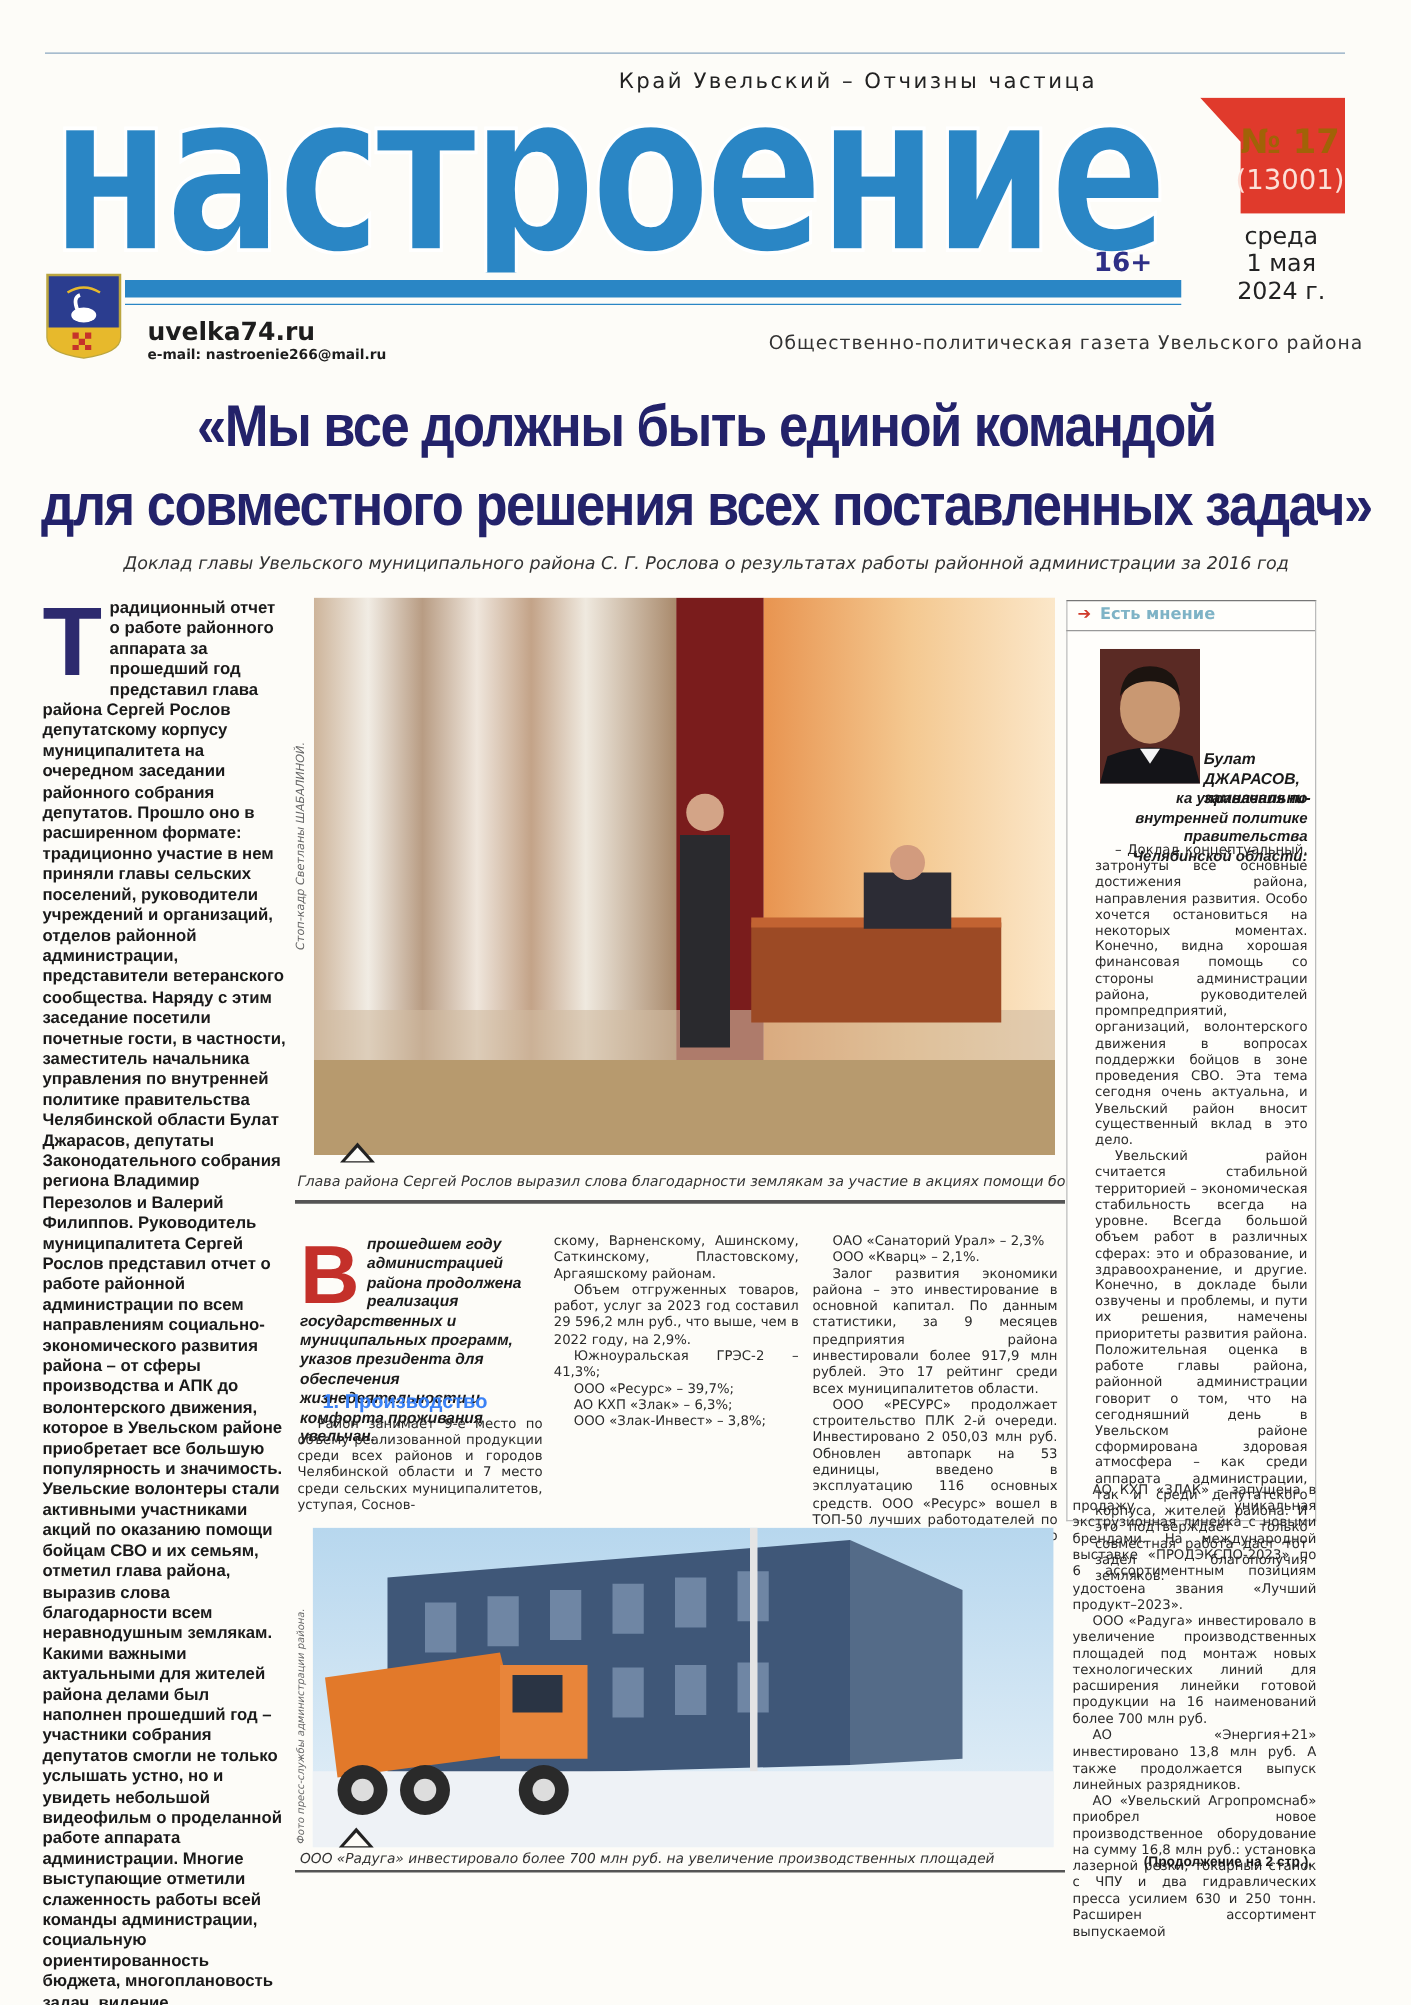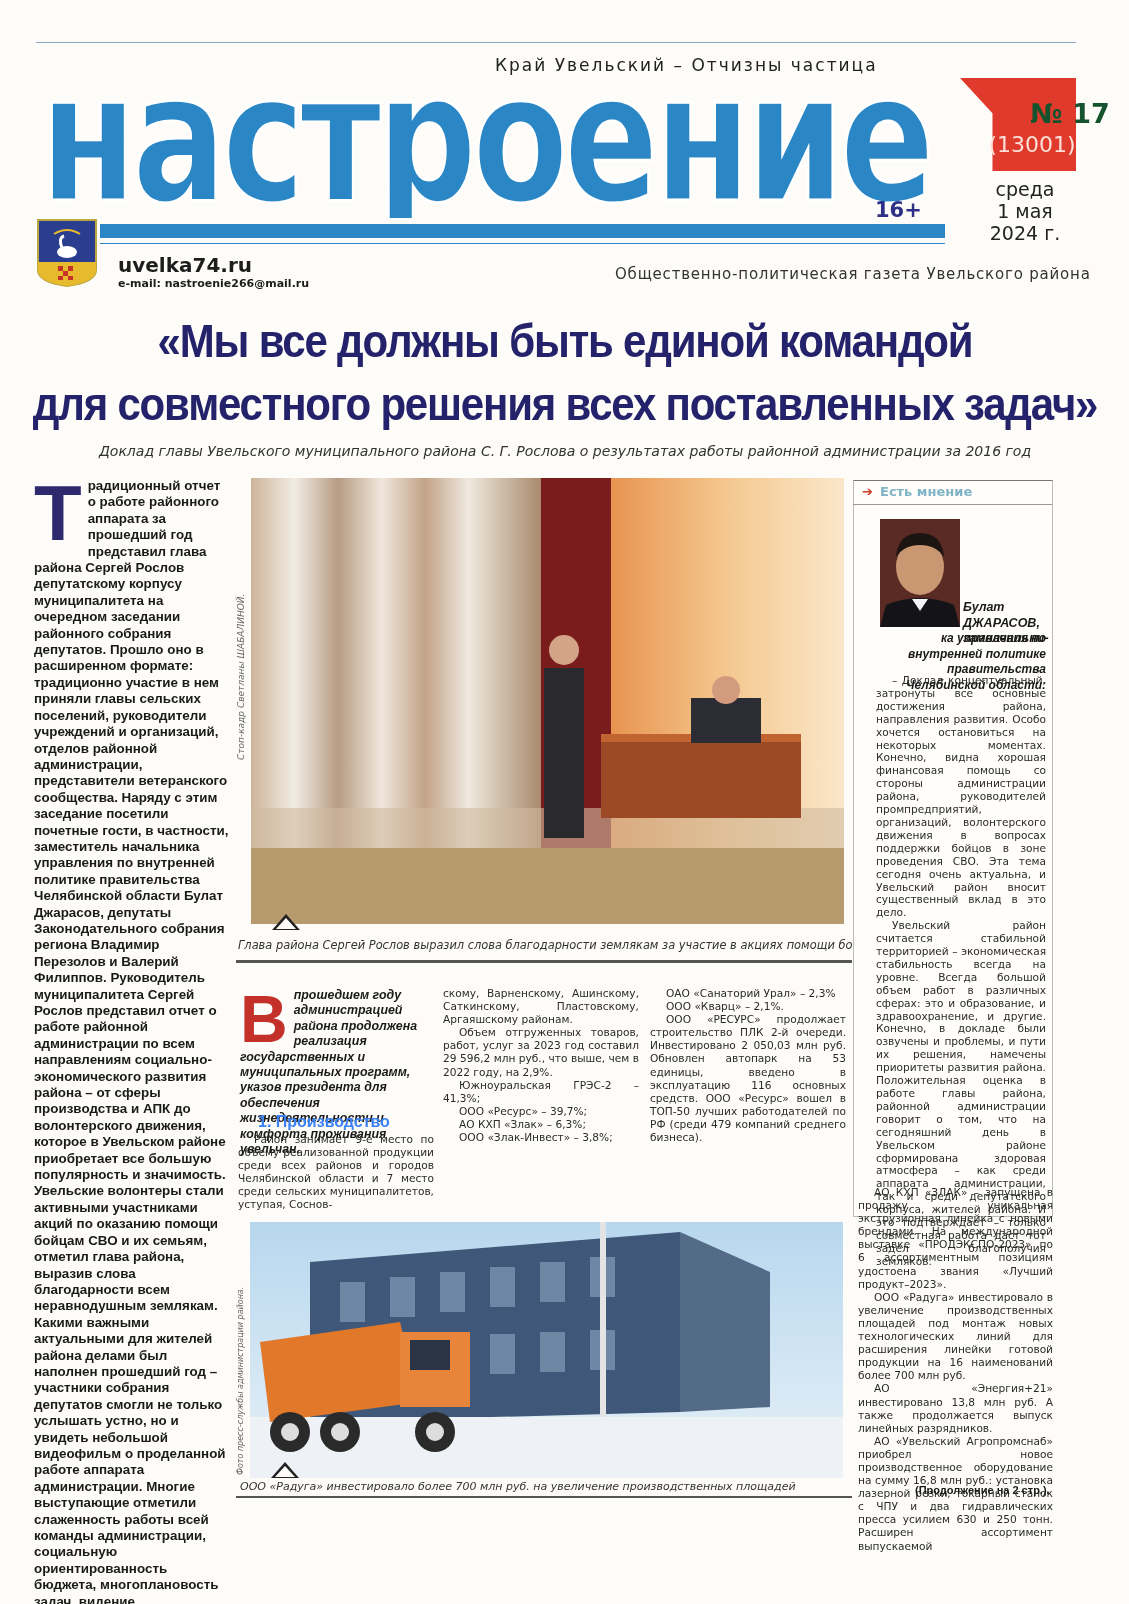--- a/index.html
+++ b/index.html
@@ -13,21 +13,21 @@
   
   .motto { left: 495px; top: 55px; font-size: 17px; letter-spacing: 2px; color: #222; }
   .logo-word { left: 38px; top: 68px; width: 900px; height: 150px; }
   .logo-word svg text { font-family: "DejaVu Sans", sans-serif; }
   .age { left: 875px; top: 198px; font-size: 21px; font-weight: bold; color: #2e2f86; }
   .logo-bar { left: 100px; top: 224px; width: 845px; height: 14px; background: #2a86c5; }
   .logo-line { left: 100px; top: 243px; width: 845px; height: 1px; background: #2a86c5; }
 
   .issue-box { left: 960px; top: 78px; width: 116px; height: 93px; background: #e03a2c;
     clip-path: polygon(0 0, 100% 0, 100% 100%, 28% 100%, 28% 38%, 0 0); }
-  .issue-no { left: 988px; top: 98px; width: 88px; text-align: center; color: #14532d; font-weight: bold; font-size: 27px; margin-left: 38px; }
+  .issue-no { left: 988px; top: 98px; width: 88px; text-align: center; color: #a16207; font-weight: bold; font-size: 27px; }
   .issue-total { left: 988px; top: 132px; width: 88px; text-align: center; color: #fce0d8; font-size: 22px; }
   .date { left: 980px; top: 178px; width: 90px; text-align: center; font-size: 19px; line-height: 22px; color: #222; }
 
   .crest { left: 36px; top: 218px; width: 62px; height: 70px; }
   .site { left: 118px; top: 253px; font-size: 20px; font-weight: bold; color: #1d1d1d; }
   .email { left: 118px; top: 277px; font-size: 11px; font-weight: bold; color: #1d1d1d; }
   .subtitle { left: 615px; top: 265px; font-size: 15px; letter-spacing: 0.8px; color: #333; }
 
   
   .headline { left: 20px; top: 310px; width: 1090px; text-align: center; font-family: "Liberation Sans", sans-serif;
@@ -200,20 +200,21 @@
   <p style="text-indent:0">скому, Варненскому, Ашинскому, Саткинскому, Пластовскому, Аргаяшскому районам.</p>
   <p>Объем отгруженных товаров, работ, услуг за 2023 год составил 29 596,2 млн руб., что выше, чем в 2022 году, на 2,9%.</p>
   <p>Южноуральская ГРЭС-2 – 41,3%;</p>
   <p>ООО «Ресурс» – 39,7%;</p>
   <p>АО КХП «Злак» – 6,3%;</p>
   <p>ООО «Злак-Инвест» – 3,8%;</p>
 </div>
 <div class="abs col col4">
   <p>ОАО «Санаторий Урал» – 2,3%</p>
   <p>ООО «Кварц» – 2,1%.</p>
+  <p>Залог развития экономики района – это инвестирование в основной капитал. По данным статистики, за 9 месяцев предприятия района инвестировали более 917,9 млн рублей. Это 17 рейтинг среди всех муниципалитетов области.</p>
   <p>ООО «РЕСУРС» продолжает строительство ПЛК 2-й очереди. Инвестировано 2 050,03 млн руб. Обновлен автопарк на 53 единицы, введено в эксплуатацию 116 основных средств. ООО «Ресурс» вошел в ТОП-50 лучших работодателей по РФ (среди 479 компаний среднего бизнеса).</p>
 </div>
 <div class="abs col col5">
   <p>АО КХП «ЗЛАК» – запущена в продажу уникальная экструзионная линейка с новыми брендами. На международной выставке «ПРОДЭКСПО-2023» по 6 ассортиментным позициям удостоена звания «Лучший продукт–2023».</p>
   <p>ООО «Радуга» инвестировало в увеличение производственных площадей под монтаж новых технологических линий для расширения линейки готовой продукции на 16 наименований более 700 млн руб.</p>
   <p>АО «Энергия+21» инвестировано 13,8 млн руб. А также продолжается выпуск линейных разрядников.</p>
   <p>АО «Увельский Агропромснаб» приобрел новое производственное оборудование на сумму 16,8 млн руб.: установка лазерной резки, токарный станок с ЧПУ и два гидравлических пресса усилием 630 и 250 тонн. Расширен ассортимент выпускаемой</p>
 </div>
 
 <div class="abs photo2">

